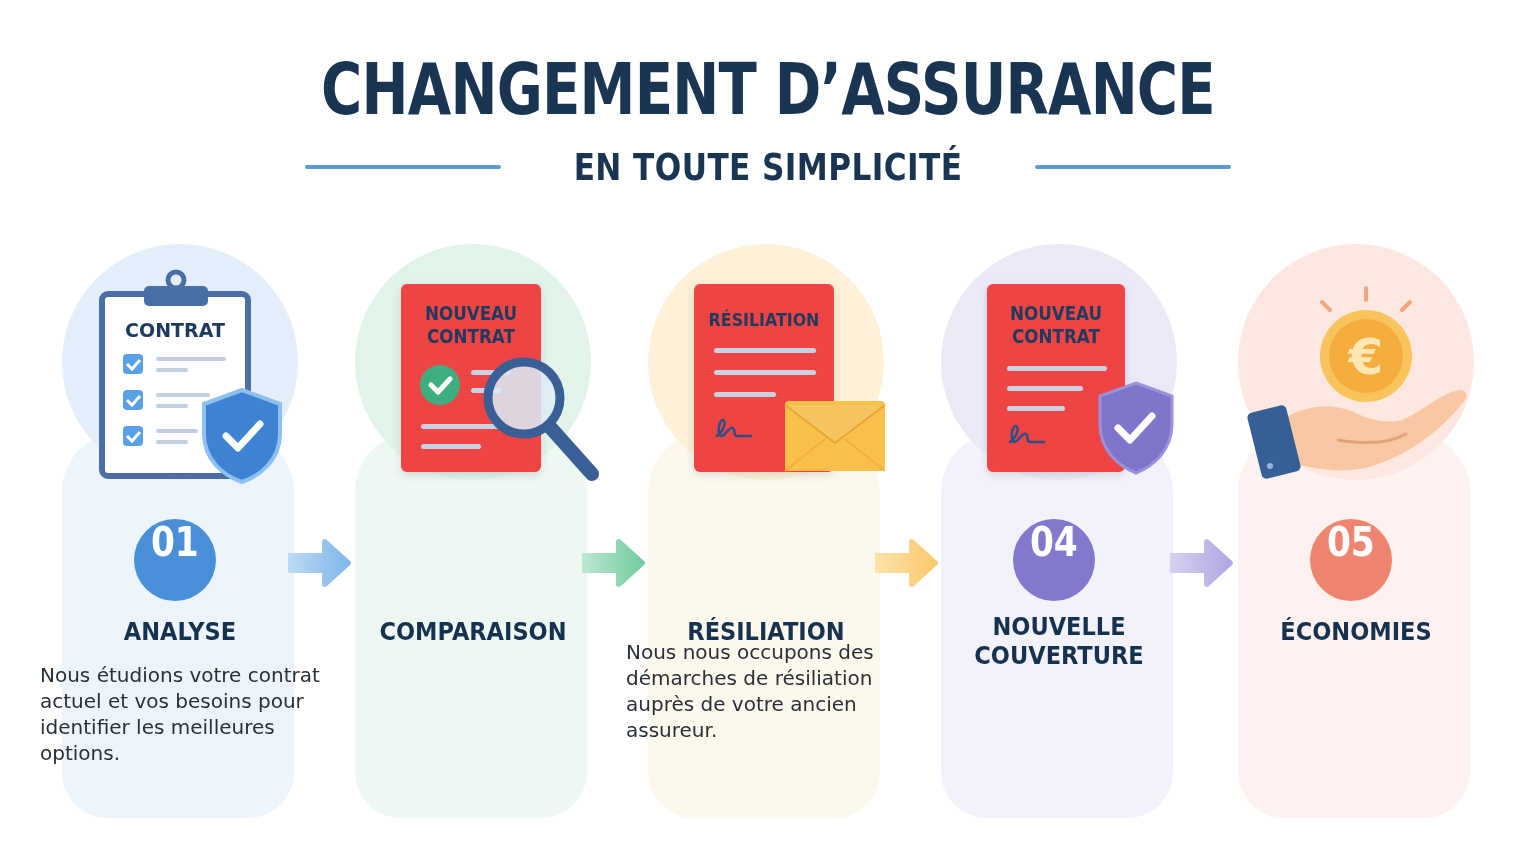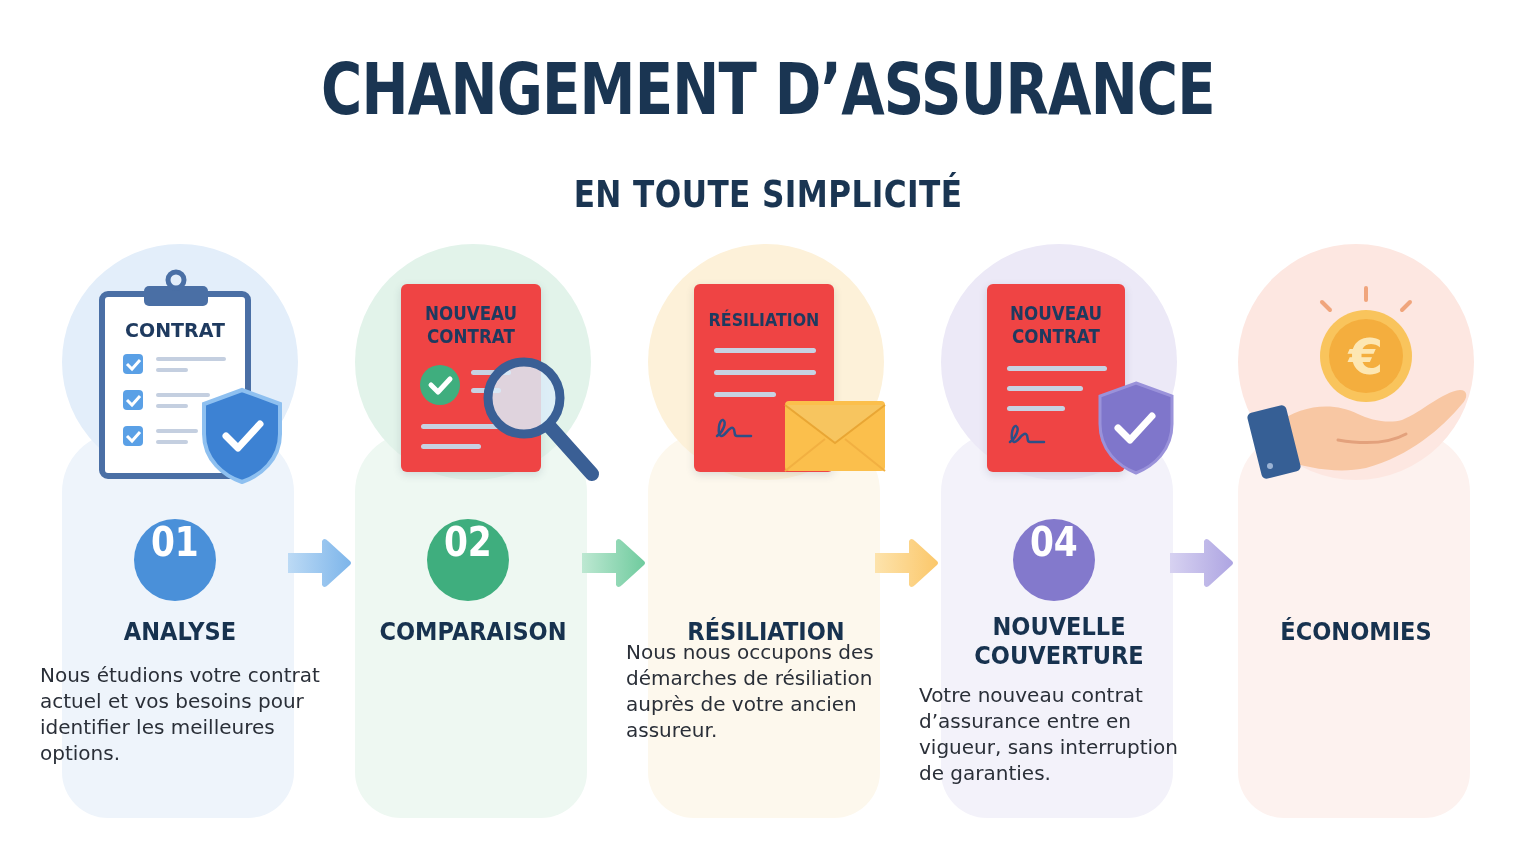--- a/index.html
+++ b/index.html
@@ -8,21 +8,21 @@
 
     .title {
       position: absolute; left: 0; right: 0; top: 44px;
       text-align: center; font-family: "DejaVu Sans", sans-serif;
       font-weight: bold; font-size: 72px; letter-spacing: -1px;
       color: #1a3552; transform: scaleX(0.78); transform-origin: center;
       line-height: 90px;
     }
     .subtitle-row {
       position: absolute; left: 0; right: 0; top: 142px; height: 50px;
-      display: flex; align-items: center; gap: 30px; flex-direction: column;
+      display: flex; justify-content: center; align-items: center; gap: 30px;
     }
     .rule { width: 196px; height: 4px; background: #5b9bd5; border-radius: 2px; }
     .subtitle {
       font-family: "DejaVu Sans", sans-serif; font-weight: bold; font-size: 38px;
       color: #1a3552; transform: scaleX(0.82); letter-spacing: 0.5px;
       white-space: nowrap;
     }
 
     .step { position: absolute; top: 244px; width: 236px; height: 574px; }
     .step .bubble {
@@ -127,23 +127,20 @@
     </svg>
     <div class="line" style="left:70px; top:86px; width:40px;"></div>
     <div class="line" style="left:70px; top:104px; width:30px;"></div>
     <div class="line" style="left:20px; top:140px; width:80px;"></div>
     <div class="line" style="left:20px; top:160px; width:60px;"></div>
   </div>
   <svg style="position:absolute; left:125px; top:108px;" width="130" height="140" viewBox="0 0 130 140">
     <line x1="70" y1="75" x2="112" y2="122" stroke="#3a5f95" stroke-width="14" stroke-linecap="round"></line>
     <circle cx="44" cy="46" r="36" fill="#dcecf8" fill-opacity="0.85" stroke="#3a5f95" stroke-width="9"></circle>
   </svg>
-  <div class="badge" style="background:#3fae7e;">
-      <span>02</span>
-    </div>
   <div class="step-title">COMPARAISON</div>
 </div>
 
 <svg class="arrow" style="left:580px;" viewBox="0 0 66 52">
   <defs>
       <linearGradient id="a2" x1="0" x2="1">
         <stop offset="0" stop-color="#bde8d2"></stop>
         <stop offset="1" stop-color="#6fcb9e"></stop>
       </linearGradient>
     </defs>
@@ -198,21 +195,20 @@
     <path d="M41 3 l36 13 v28 c0 26 -18 42 -36 49 c-18 -7 -36 -23 -36 -49 v-28 z" fill="#7f76cb" stroke="#9a92da" stroke-width="3"></path>
     <path d="M23 48 l12 12 l22 -24" stroke="#fff" stroke-width="7" fill="none" stroke-linecap="round" stroke-linejoin="round"></path>
   </svg>
   <div class="badge" style="background:#8379cc;">
       <span>04</span>
     </div>
   <div class="step-title" style="top:368px;">
     <div>NOUVELLE</div>
     <div>COUVERTURE</div>
   </div>
-  <div class="step-desc" style="top:438px;">Votre nouveau contrat d’assurance entre en vigueur, sans interruption de garanties.</div>
 </div>
 
 <svg class="arrow" style="left:1168px;" viewBox="0 0 66 52">
   <defs>
       <linearGradient id="a4" x1="0" x2="1">
         <stop offset="0" stop-color="#d7d2f1"></stop>
         <stop offset="1" stop-color="#aea5e2"></stop>
       </linearGradient>
     </defs>
   <path d="M2 16 h34 v-12 q2 -4 6 0 l22 20 q2 2 0 4 l-22 20 q-4 4 -6 0 v-12 h-34 z" fill="url(#a4)"></path>
@@ -230,14 +226,17 @@
     <g>
       <circle cx="128" cy="112" r="46" fill="#f9c45c"></circle>
       <circle cx="128" cy="112" r="37" fill="#f4ae3e"></circle>
       <text x="128" y="130" text-anchor="middle" font-family="DejaVu Sans, sans-serif" font-weight="bold" font-size="50" fill="#fde7b3">€</text>
     </g>
     <path d="M38 180 c26 -20 58 -22 82 -10 c12 6 30 10 44 6 c20 -8 40 -28 58 -30 c8 0 8 8 2 14 c-20 24 -52 52 -96 64 c-28 6 -58 0 -84 -8 z" fill="#f8c7a3"></path>
     <path d="M100 196 c24 4 50 4 68 -6" stroke="#e3a17c" stroke-width="3" fill="none" stroke-linecap="round"></path>
     <rect x="16" y="164" width="40" height="68" rx="5" fill="#365f95" transform="rotate(-14 36 198)"></rect>
     <circle cx="32" cy="222" r="3" fill="#9bb3d4"></circle>
   </svg>
+  <div class="badge" style="background:#ef8570;">
+      <span>05</span>
+    </div>
   <div class="step-title">ÉCONOMIES</div>
 </div>
 
 </body></html>

